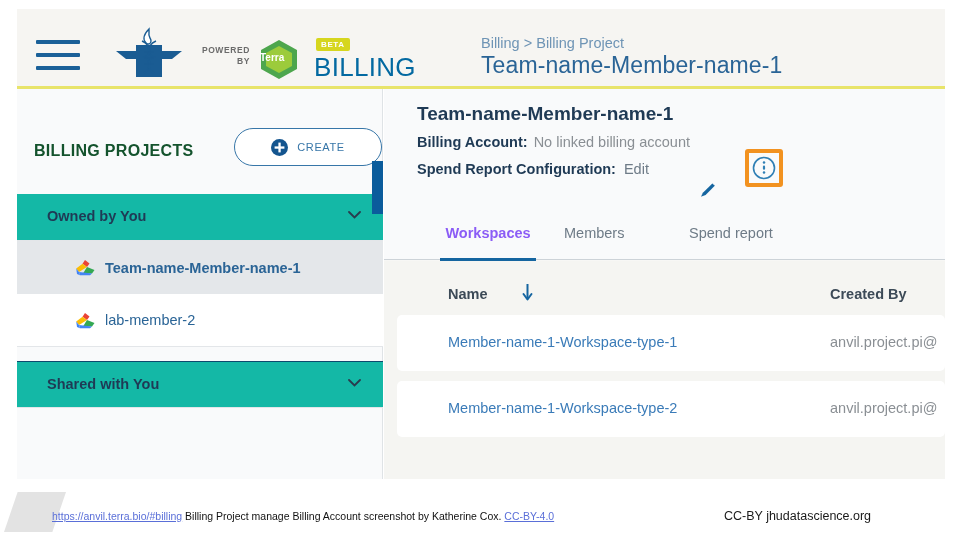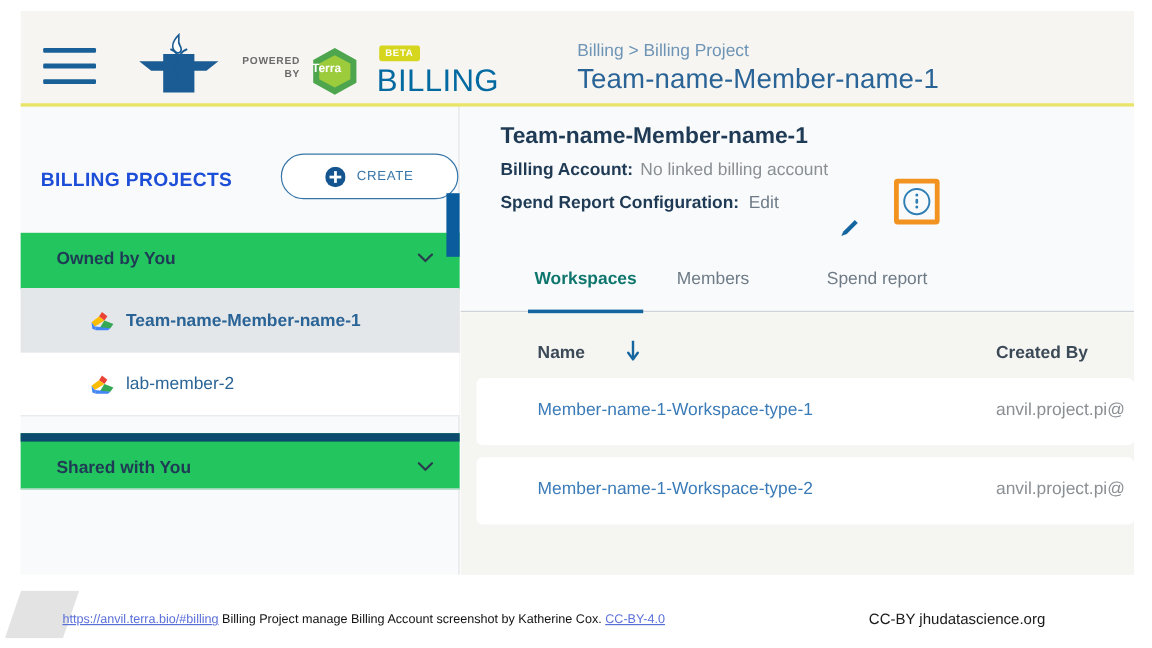--- a/index.html
+++ b/index.html
@@ -85,48 +85,48 @@
   .sidebar {
     position: absolute; left: 0; top: 80px; width: 366px; height: 390px;
     background: #f9fafb;
     border-right: 1px solid #dfe3e6;
   }
   .sidebar-head {
     position: absolute; left: 0; top: 22px; width: 366px; height: 54px;
   }
   .sidebar-title {
     position: absolute; left: 17px; top: 31px;
-    font-size: 16px; font-weight: bold; color: #1d4ed8; letter-spacing: 0.3px;
+    font-size: 16px; font-weight: bold; color: #14532d; letter-spacing: 0.3px;
   }
   .create-btn {
     position: absolute; left: 217px; top: 17px;
     width: 148px; height: 38px;
     border: 1.6px solid #3776a8; border-radius: 19px;
     background: #ffffff;
     display: flex; align-items: center; justify-content: center; gap: 9px;
     cursor: pointer;
   }
   .create-btn .plus-icon { width: 17px; height: 17px; display: block; }
   .create-btn .lbl { font-size: 11px; color: #3776a8; letter-spacing: 0.6px; }
 
   .group-row {
     position: absolute; left: 0; width: 366px; height: 47px;
-    background: #22c55e;
+    background: #14b8a6;
     border-bottom: 1px solid #e3e6e9;
     cursor: pointer;
   }
   .group-row .g-label {
     position: absolute; left: 30px; top: 14px;
     font-size: 14.5px; font-weight: bold; color: #1f3a55;
   }
   .group-row .chev {
     position: absolute; right: 22px; top: 17px; width: 13px; height: 8px;
   }
   #grp-owned { top: 105px; }
-  #grp-shared { top: 272px; border-top: 7px solid #0c4a6e; }
+  #grp-shared { top: 272px; border-top: 1px solid #0c4a6e; }
 
   .proj-row {
     position: absolute; left: 0; width: 366px; height: 53px;
     cursor: pointer;
     display: flex; align-items: center;
   }
   #proj-0 { top: 152px; background: #e4e7ea; }
   #proj-1 { top: 205px; background: #ffffff; border-bottom: 1px solid #e3e6e9; }
   .proj-row .gcloud { margin-left: 57px; width: 22px; height: 17px; flex: none; }
   .proj-row .p-label { margin-left: 9px; font-size: 14.5px; color: #2a6496; }
@@ -172,21 +172,21 @@
     position: absolute; left: 0; top: 133px; width: 561px; height: 38px;
     border-bottom: 1.5px solid #cdd3d8;
     background: #f9fafb;
   }
   .tab {
     position: absolute; top: 0; height: 38px;
     font-size: 14.5px; color: #6e7b87;
     display: flex; align-items: flex-start; padding-top: 3px;
     cursor: pointer;
   }
-  .tab.active { color: #0f766e; font-weight: bold; }
+  .tab.active { color: #8b5cf6; font-weight: bold; }
   .tab.active::after {
     content: ""; position: absolute; left: 0; bottom: -1.5px;
     width: 100%; height: 4px; background: #1565a0;
   }
   #tab-0 { left: 56px; width: 96px; justify-content: center; }
   #tab-1 { left: 180px; }
   #tab-2 { left: 305px; }
 
   .table-zone {
     position: absolute; left: 0; top: 172px; width: 561px; height: 218px;

